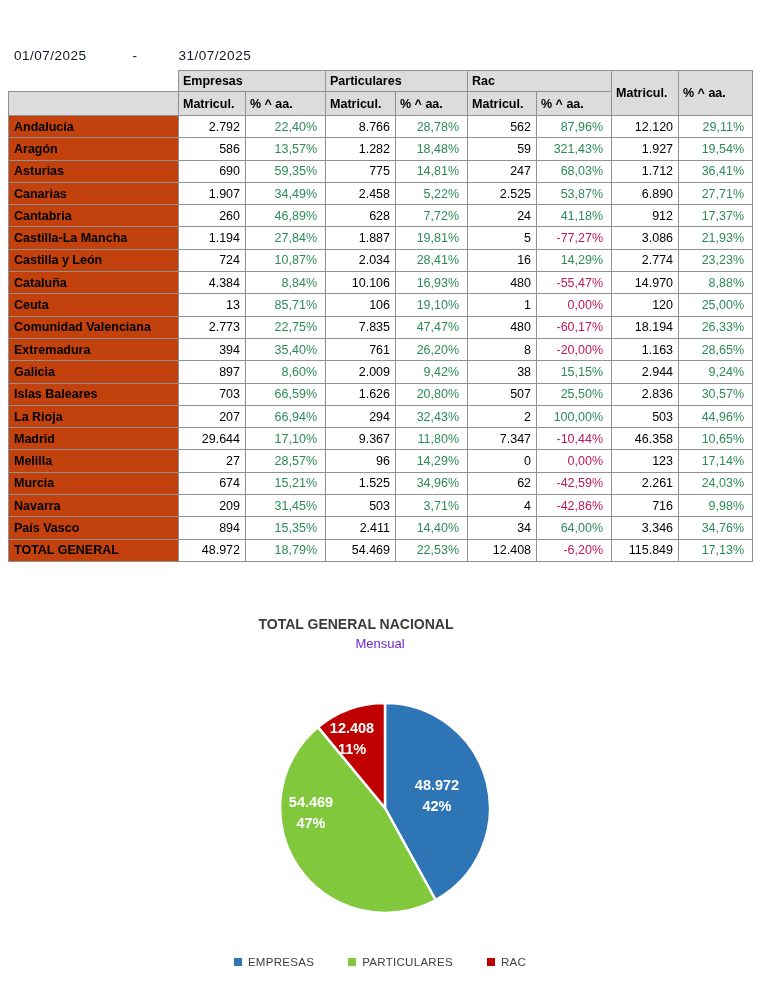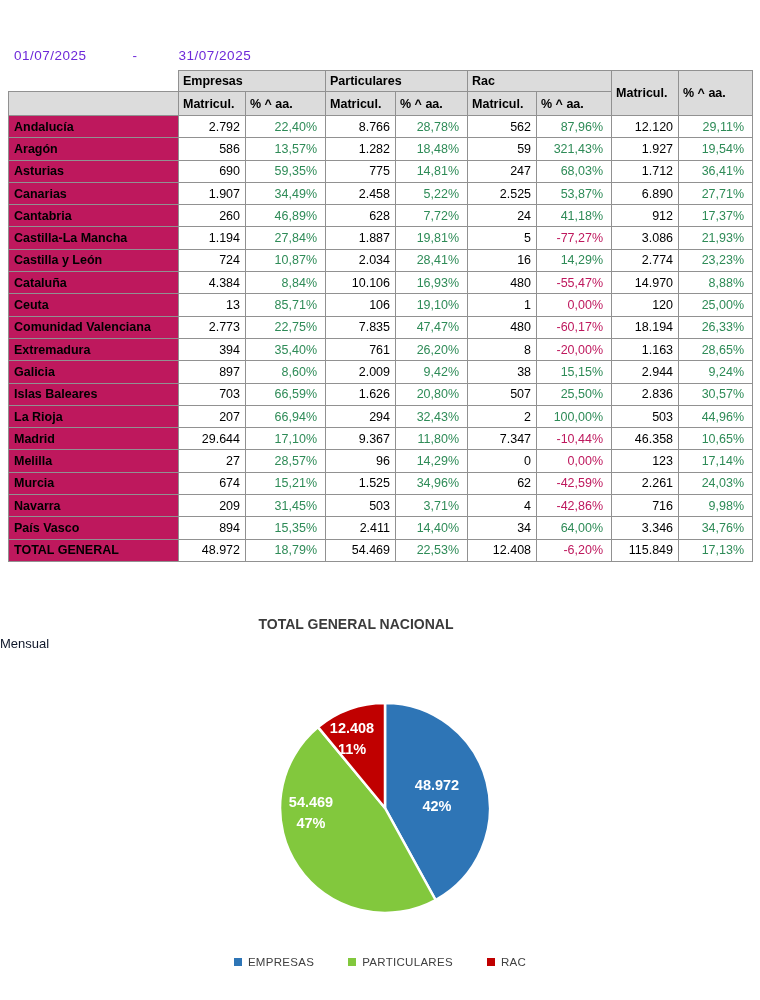--- a/index.html
+++ b/index.html
@@ -1,44 +1,44 @@
 <!DOCTYPE html>
 <html><head>
 <meta charset="utf-8">
 <style>
   * { margin: 0; padding: 0; box-sizing: border-box; }
   html, body { width: 760px; height: 1000px; background: #ffffff;
     font-family: "Liberation Sans", sans-serif; color: #000; overflow: hidden; }
 
   
   .date-range { position: absolute; left: 14px; top: 48px; font-size: 13.5px;
-    color: #6d28d9; letter-spacing: 0.5px; display: flex; }
+    color: #0f172a; letter-spacing: 0.5px; display: flex; }
   .date-range .sep { margin: 0 0 0 46px; width: 46px; }
 
   
   .reg-table { position: absolute; left: 8px; top: 70px; width: 744px;
     border-collapse: collapse; table-layout: fixed; font-size: 12.5px; }
   .reg-table th, .reg-table td { border: 1px solid #919191; overflow: hidden;
     white-space: nowrap; vertical-align: middle; }
   .reg-table th { background: #dcdcdc; text-align: left; font-weight: bold;
     padding: 2px 4px; height: 21px; }
   .reg-table th.blank-top { border: none; background: #fff; }
   .reg-table tr.subhead th { height: 24px; }
   .reg-table td { height: 22.3px; padding: 1px 4px; background: #fff; }
-  .reg-table td.region { background: #be185d; font-weight: bold; padding-left: 5px; }
+  .reg-table td.region { background: #c2410c; font-weight: bold; padding-left: 5px; }
   .reg-table td.num { text-align: right; padding-right: 5px; }
   .reg-table td.pct { text-align: right; padding-right: 8px; }
   .reg-table td.pct.pos { color: #2e8b57; }
   .reg-table td.pct.neg { color: #be185d; }
 
   
   .chart-title { position: absolute; left: 0; top: 616px; width: 712px;
     text-align: center; font-size: 14px; font-weight: bold; color: #3b3b3b; }
   .chart-subtitle { position: absolute; left: 0; top: 636px; width: 760px;
-    font-size: 13px; color: #0f172a; }
+    text-align: center; font-size: 13px; color: #6d28d9; }
   .pie-wrap { position: absolute; left: 0; top: 660px; width: 760px; height: 280px; }
   .pie-label { font-family: "Liberation Sans", sans-serif; font-size: 14.5px;
     font-weight: bold; fill: #ffffff; text-anchor: middle; }
 
   
   .legend { position: absolute; left: 0; top: 956px; width: 760px; display: flex;
     justify-content: center; align-items: center; gap: 34px; }
   .legend-item { display: flex; align-items: center; gap: 6px; }
   .legend-swatch { width: 8px; height: 8px; display: inline-block; }
   .legend-label { font-size: 11.5px; color: #404040; letter-spacing: 0.3px; }

